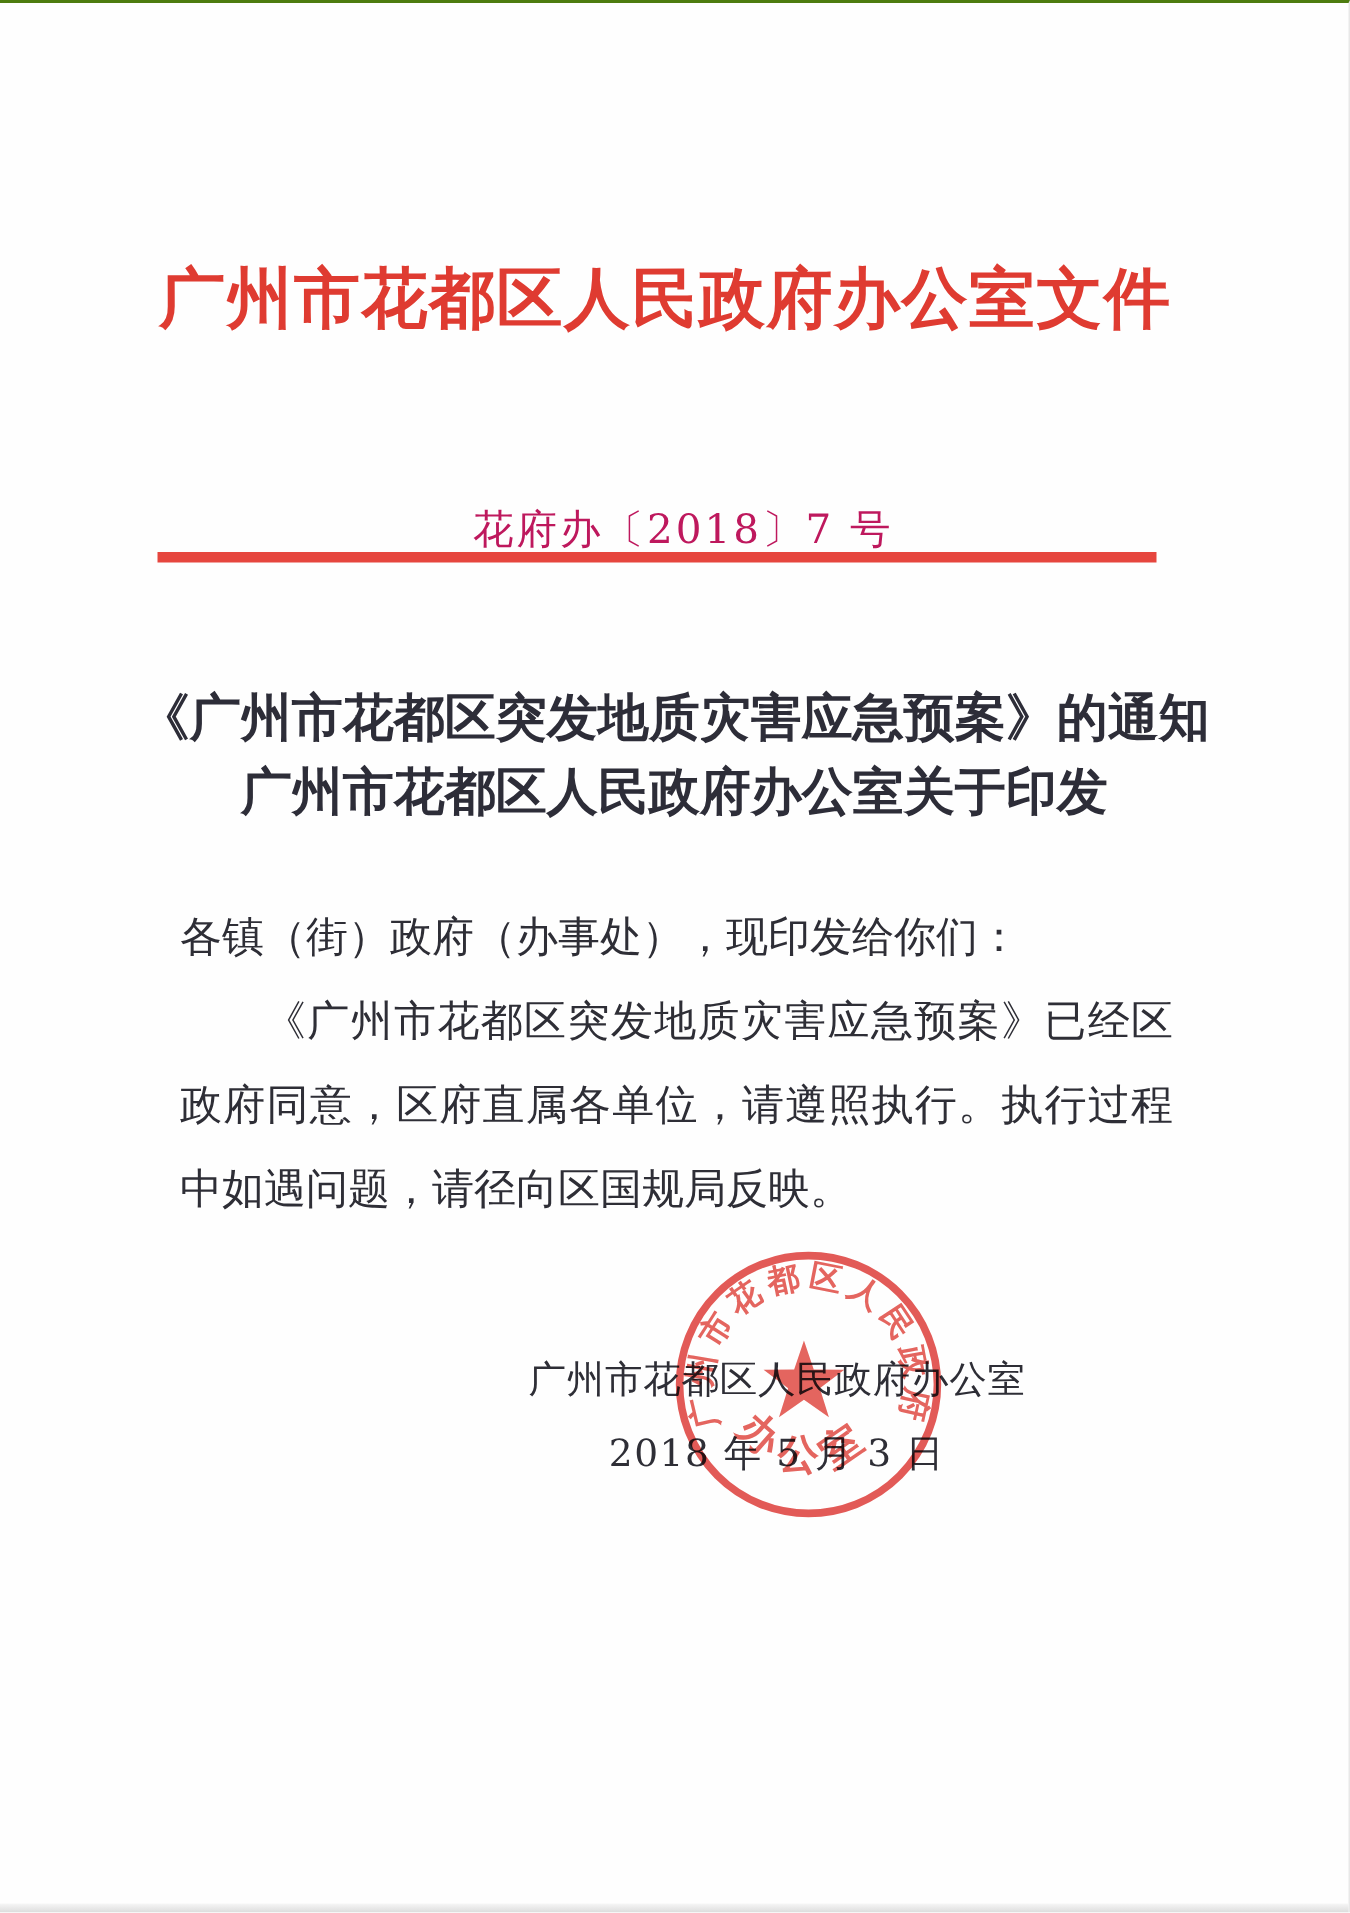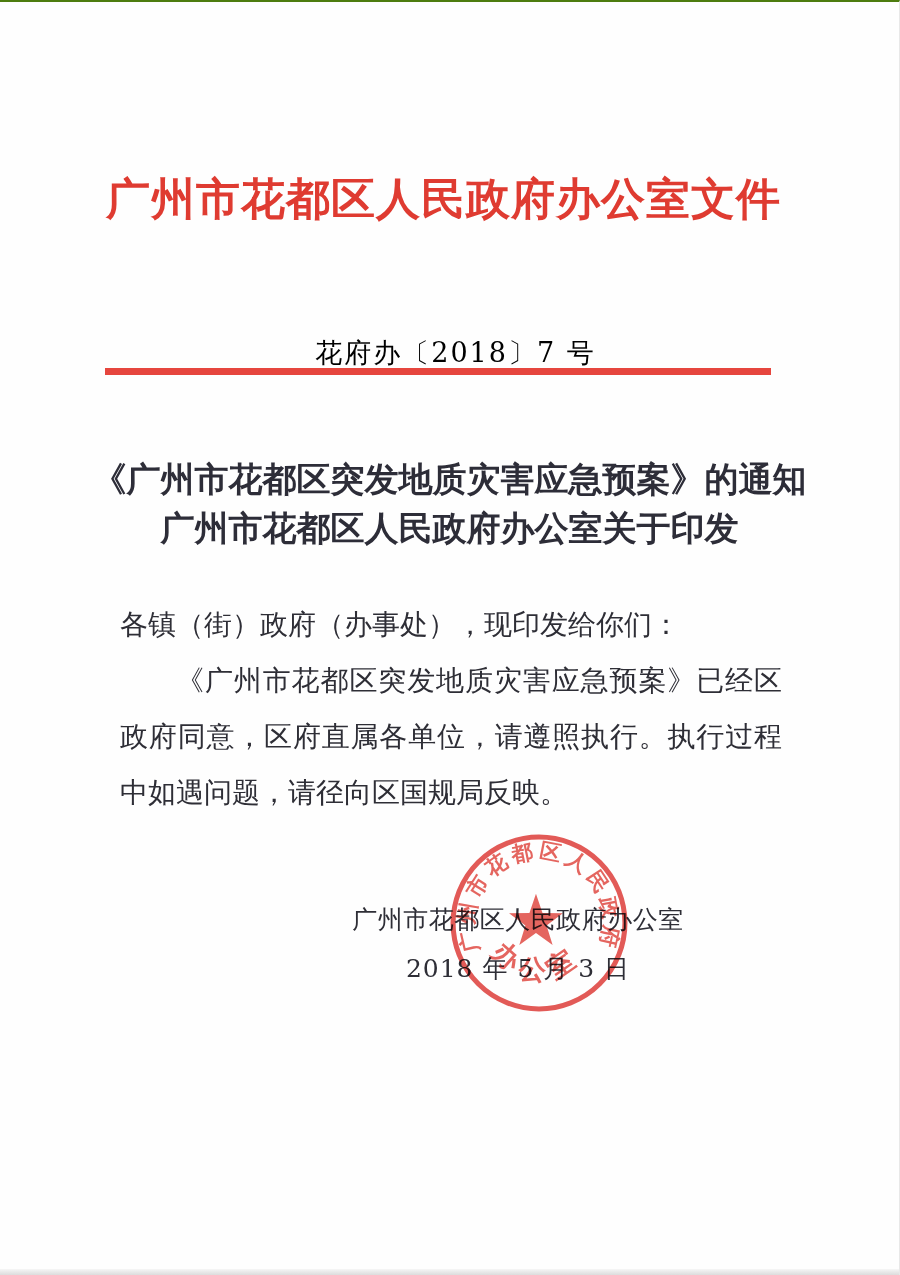--- a/index.html
+++ b/index.html
@@ -23,21 +23,21 @@
     position: absolute; top: 168px; left: 0; right: 12px;
     text-align: center;
     font-size: 44px; font-weight: 700;
     color: #df3b31;
     letter-spacing: 1px;
     font-family: "DejaVu Serif", "Liberation Serif", serif;
   }
   .doc-number {
     position: absolute; top: 333px; left: 0; right: 0;
     text-align: center;
-    font-size: 27px; color: #000000;
+    font-size: 27px; color: #be185d;
     letter-spacing: 2px;
     padding-left: 12px;
   }
   .red-line {
     position: absolute; top: 366px; left: 105px; width: 666px; height: 7px;
     background: #e6463e;
   }
   .doc-title {
     position: absolute; top: 453px; left: 0; right: 0;
     text-align: center;

